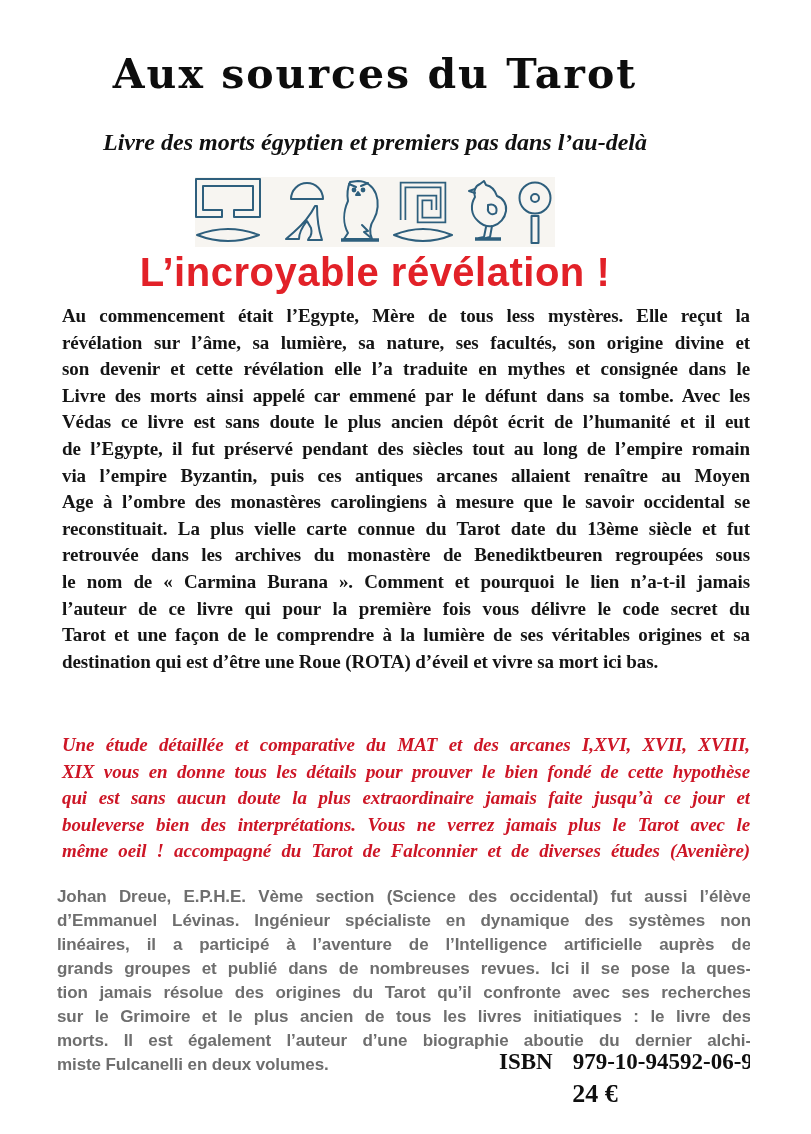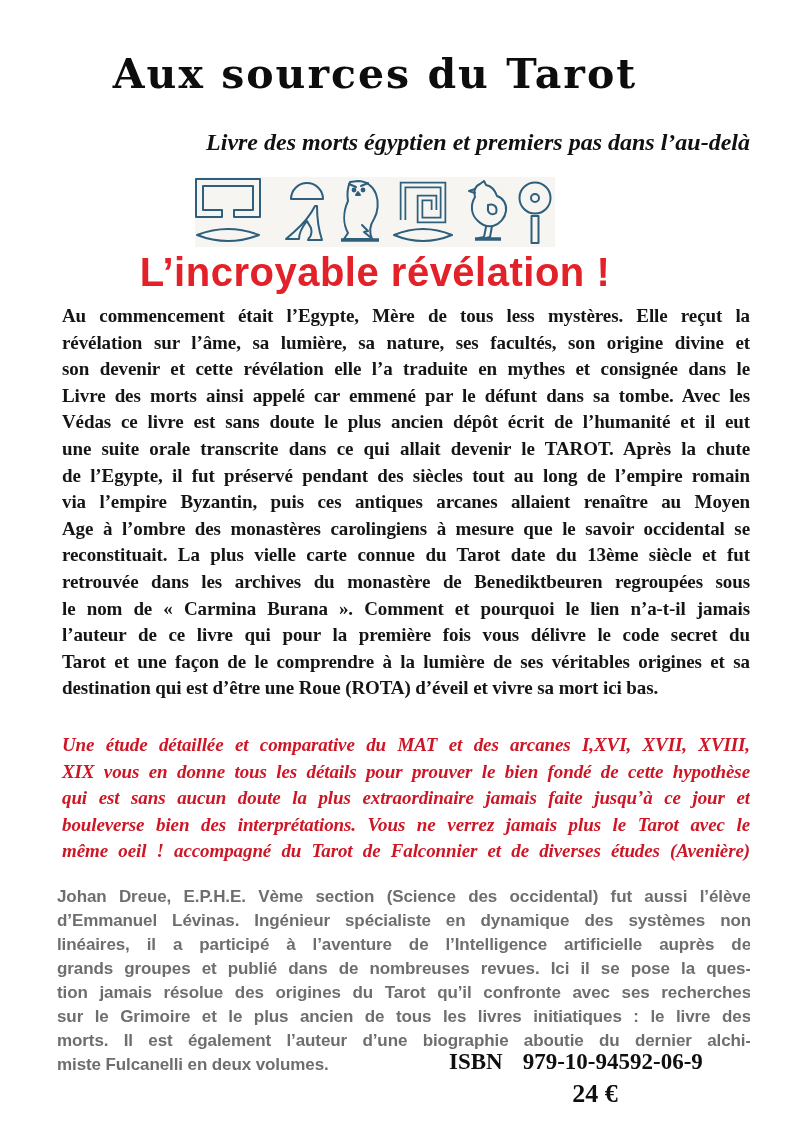--- a/index.html
+++ b/index.html
@@ -7,21 +7,21 @@
     position:relative; width:750px; height:1134px; background:#ffffff;
     font-family:"Liberation Serif", serif; overflow:hidden;
   }
   .title {
     position:absolute; top:50px; left:0; width:100%;
     text-align:center; font-family:"DejaVu Serif", serif;
     font-weight:bold; font-size:41px; color:#0d0d0d; letter-spacing:2px;
   }
   .subtitle {
     position:absolute; top:129px; left:0; width:100%;
-    text-align:right; font-style:italic; font-weight:bold;
+    text-align:center; font-style:italic; font-weight:bold;
     font-size:24px; color:#111111;
   }
   .glyph-strip {
     position:absolute; top:177px; left:50%; transform:translateX(-50%);
   }
   .headline {
     position:absolute; top:250px; left:0; width:100%;
     text-align:center; font-family:"Liberation Sans", sans-serif;
     font-weight:bold; font-size:40px; color:#e22128; letter-spacing:0.5px;
   }
@@ -36,21 +36,21 @@
     line-height:26.6px; color:#cd1626; letter-spacing:-0.1px;
   }
   .author-block {
     position:absolute; left:57px; top:885px; width:694px;
     font-family:"Liberation Sans", sans-serif; font-weight:bold;
     font-size:17px; line-height:24px; color:#6e6e6e; letter-spacing:-0.1px;
   }
   .jline { text-align:justify; text-align-last:justify; white-space:normal; }
   .jline.lastline { text-align-last:left; }
   .isbn {
-    position:absolute; left:449px; top:1049px;
+    position:absolute; left:499px; top:1049px;
     font-size:23px; font-weight:bold; color:#0f0f0f; white-space:nowrap;
   }
   .isbn .isbn-label { margin-right:20px; }
   .price {
     position:absolute; left:535px; top:1079px; width:120px; text-align:center;
     font-size:26px; font-weight:bold; color:#0f0f0f;
   }
   svg .g { stroke:#2e5f7d; stroke-width:2; fill:none; stroke-linejoin:round; stroke-linecap:round; }
   svg .band { stroke:#2e5f7d; stroke-width:6.5; fill:none; }
   svg .band-in { stroke:#f7f5f1; stroke-width:3; fill:none; }
@@ -113,21 +113,20 @@
   </div>
 
   <div class="headline">L’incroyable révélation !</div>
 
   <div class="body-block">
     <div class="jline">Au commencement était l’Egypte, Mère de tous less mystères. Elle reçut la</div>
     <div class="jline">révélation sur l’âme, sa lumière, sa nature, ses facultés, son origine divine et</div>
     <div class="jline">son devenir et cette révélation elle l’a traduite en mythes et consignée dans le</div>
     <div class="jline">Livre des morts ainsi appelé car emmené par le défunt dans sa tombe. Avec les</div>
     <div class="jline">Védas ce livre est sans doute le plus ancien dépôt écrit de l’humanité et il eut</div>
-    <div class="jline">une suite orale transcrite dans ce qui allait devenir le TAROT. Après la chute</div>
     <div class="jline">de l’Egypte, il fut préservé pendant des siècles tout au long de l’empire romain</div>
     <div class="jline">via l’empire Byzantin, puis ces antiques arcanes allaient renaître au Moyen</div>
     <div class="jline">Age à l’ombre des monastères carolingiens à mesure que le savoir occidental se</div>
     <div class="jline">reconstituait. La plus vielle carte connue du Tarot date du 13ème siècle et fut</div>
     <div class="jline">retrouvée dans les archives du monastère de  Benediktbeuren regroupées sous</div>
     <div class="jline">le nom de « Carmina Burana ». Comment et pourquoi le lien n’a-t-il jamais</div>
     <div class="jline">l’auteur de ce livre qui pour la première fois vous délivre le code secret du</div>
     <div class="jline">Tarot et une façon de le comprendre à la lumière de ses véritables origines et sa</div>
     <div class="jline lastline">destination qui est d’être une Roue (ROTA) d’éveil et vivre sa mort ici bas.</div>
   </div>

